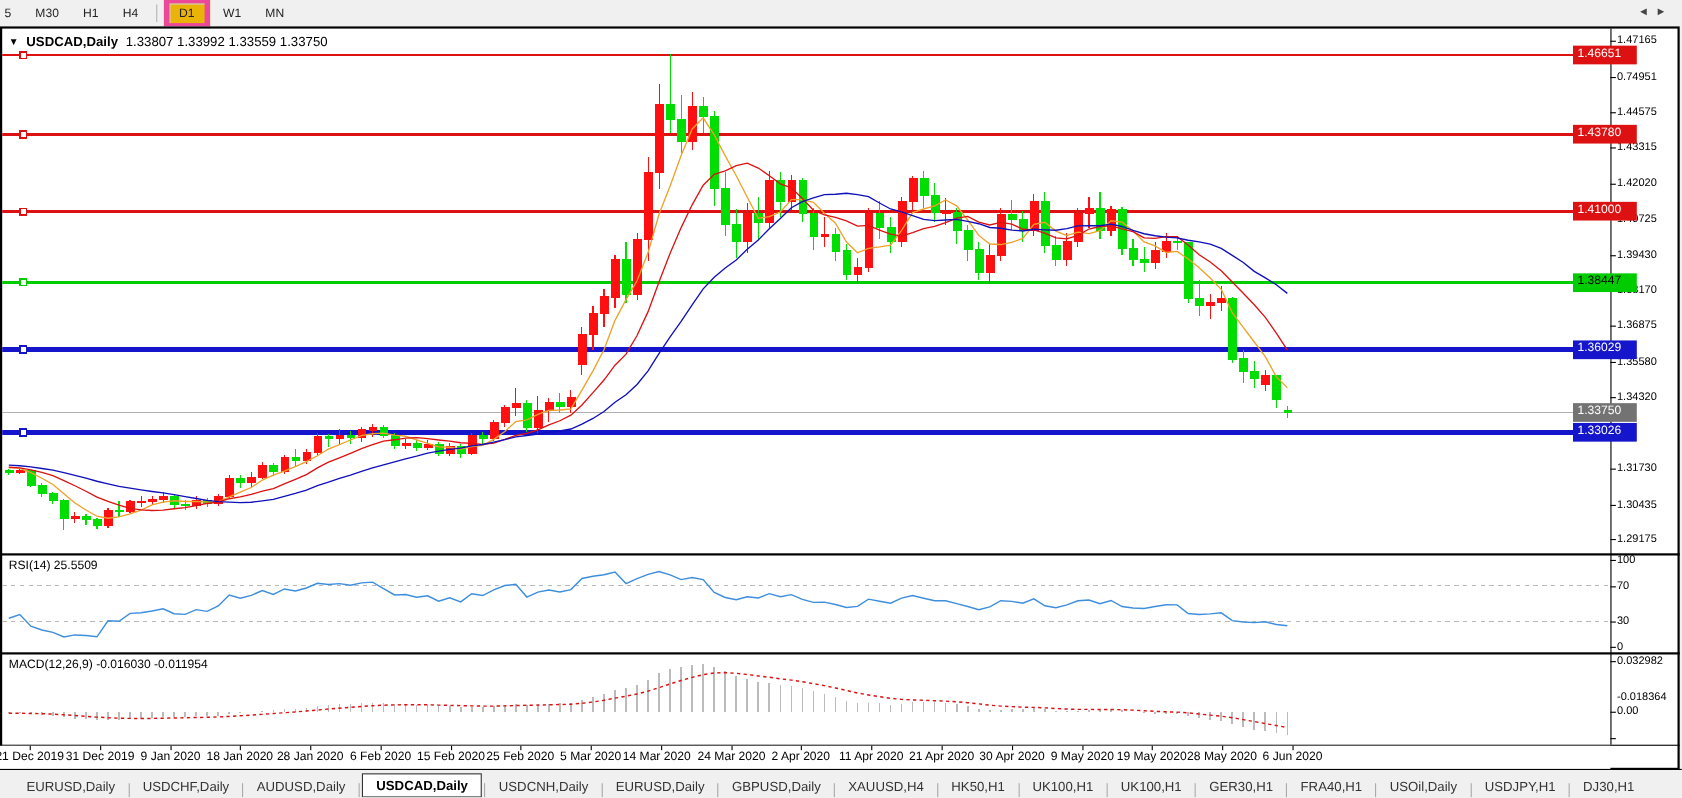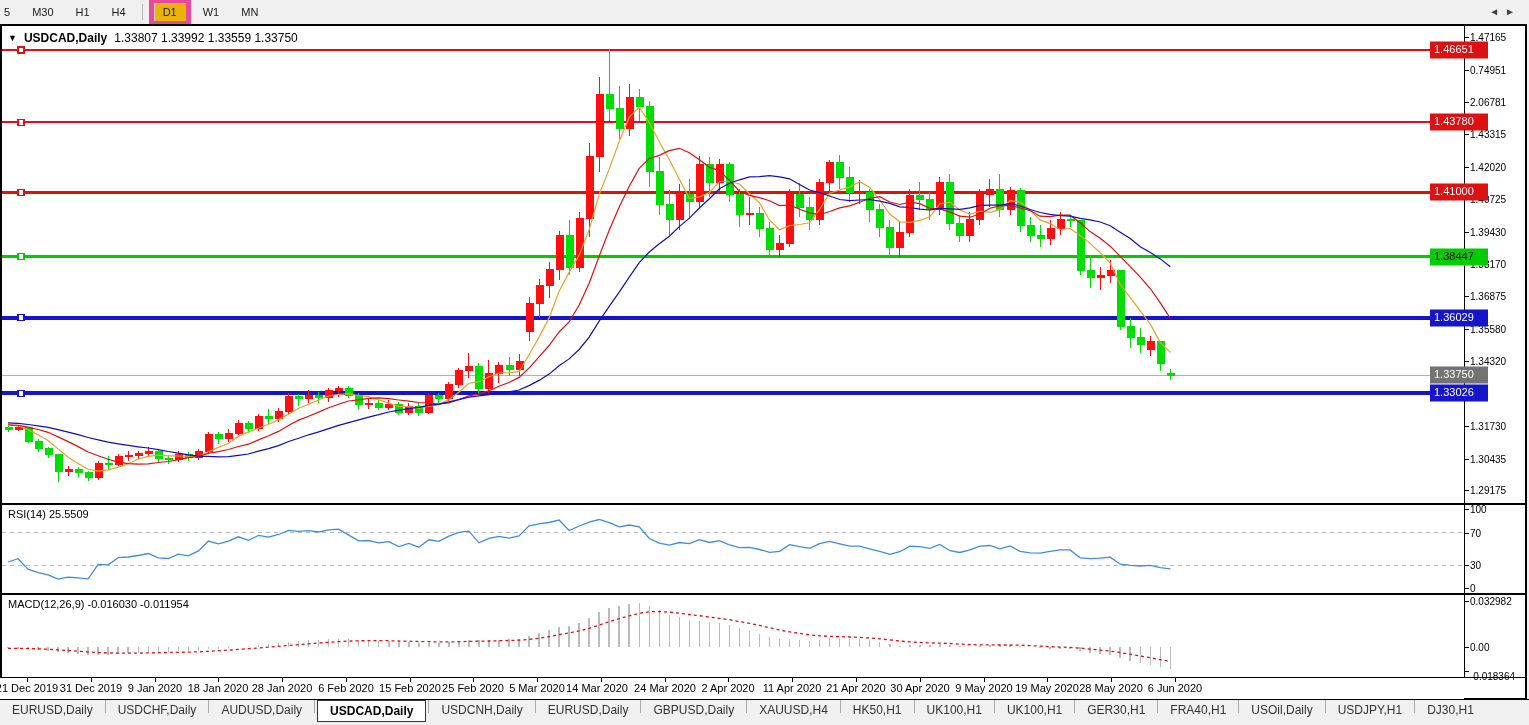--- a/index.html
+++ b/index.html
@@ -21,21 +21,21 @@
   .ind-label{position:absolute;font-size:11px;color:#000;}
   
   .plabel{position:absolute;left:1470px;font-size:10px;color:#000;transform:translateY(-50%);white-space:nowrap;}
   .ptick{position:absolute;left:1464px;width:5px;height:1px;background:#000;}
   .pbadge{position:absolute;left:1430px;width:58px;height:17px;font-size:11px;line-height:14px;padding-left:4px;transform:translateY(-50%);white-space:nowrap;box-sizing:border-box;}
   
   .dateaxis{position:absolute;left:0;top:678px;width:1464px;height:21px;background:#fff;}
   .dlabel{position:absolute;top:4px;font-size:11px;color:#000;transform:translateX(-50%);white-space:nowrap;}
   .dtick{position:absolute;top:0;width:1px;height:4px;background:#000;}
   
-  .tabbar{position:absolute;left:0;top:700px;width:1529px;height:25px;background:#f0f0f0;display:flex;align-items:flex-start;padding-left:2px;box-sizing:border-box;}
+  .tabbar{position:absolute;left:0;top:700px;width:1529px;height:25px;background:#f0f0f0;display:flex;align-items:flex-end;padding-left:14px;box-sizing:border-box;}
   .tab{font-size:12px;color:#333;padding:3px 10px;white-space:nowrap;cursor:default;}
   .tab.active{background:#fff;border:1px solid #333;font-weight:bold;color:#000;padding:3px 12px;}
   .tabsep{width:1px;height:13px;background:#aaa;margin:0 2px;}
   .tabarrows{position:absolute;right:8px;top:6px;font-size:10px;color:#444;letter-spacing:6px;}
   svg{position:absolute;}
 </style>
 </head>
 <body>
 
 <div class="screen">
@@ -451,21 +451,21 @@
       <polyline points="6,53.4 16.02,53.4 26.04,53.6 36.06,53.8 46.08,54.2 56.099999999999994,54.8 66.12,55.5 76.14,56.2 86.16,56.9 96.17999999999999,57.5 106.19999999999999,57.9 116.22,58.1 126.24,58.2 136.26,58.1 146.28,57.9 156.29999999999998,57.7 166.32,57.5 176.34,57.3 186.35999999999999,57.1 196.38,56.8 206.39999999999998,56.3 216.42,55.7 226.44,55.1 236.45999999999998,54.4 246.48,53.7 256.5,52.9 266.52,52.2 276.53999999999996,51.4 286.56,50.5 296.58,49.6 306.59999999999997,48.8 316.62,48.0 326.64,47.3 336.65999999999997,46.6 346.68,46.1 356.7,45.8 366.71999999999997,45.7 376.74,45.7 386.76,45.7 396.78,46.0 406.79999999999995,46.2 416.82,46.5 426.84,46.7 436.85999999999996,46.9 446.88,46.9 456.9,46.7 466.91999999999996,46.4 476.94,46.2 486.96,46.0 496.97999999999996,45.7 507,45.5 517.02,45.2 527.04,44.4 537.06,43.2 547.0799999999999,41.6 557.1,39.7 567.12,37.9 577.14,35.9 587.16,33.3 597.18,30.1 607.1999999999999,26.7 617.22,23.6 627.24,20.8 637.26,18.3 647.28,16.8 657.3,16.5 667.3199999999999,17.1 677.3399999999999,18.2 687.36,19.5 697.38,20.7 707.4,22.1 717.42,23.3 727.4399999999999,24.7 737.4599999999999,26.5 747.48,28.3 757.5,30.4 767.52,32.7 777.54,35.0 787.56,36.8 797.5799999999999,38.4 807.5999999999999,39.8 817.62,40.8 827.64,41.3 837.66,41.6 847.68,42.0 857.6999999999999,42.4 867.7199999999999,43.0 877.74,43.8 887.76,44.9 897.78,46.1 907.8,46.9 917.8199999999999,47.4 927.8399999999999,47.9 937.86,48.1 947.88,48.5 957.9,49.1 967.92,49.6 977.9399999999999,49.9 987.9599999999999,49.9 997.9799999999999,50.0 1008,50.0 1018.02,50.2 1028.04,50.6 1038.06,51.1 1048.08,51.7 1058.1,52.1 1068.12,52.4 1078.1399999999999,53.1 1088.1599999999999,54.1 1098.18,55.1 1108.2,56.1 1118.22,57.5 1128.24,59.2 1138.26,61.0 1148.28,62.8 1158.3,64.6 1168.32,66.4" fill="none" stroke="#dd1111" stroke-width="1.3" stroke-dasharray="3,3" shape-rendering="auto"></polyline>
     </svg>
   <div class="ind-label" style="left:8px;top:598px">MACD(12,26,9) -0.016030 -0.011954</div>
 
   <div id="priceAxis">
       <div class="ptick" style="top:37px"></div>
       <div class="plabel" style="top:37px">1.47165</div>
       <div class="ptick" style="top:70px"></div>
       <div class="plabel" style="top:70px">0.74951</div>
       <div class="ptick" style="top:102px"></div>
-      <div class="plabel" style="top:102px">2.06781</div>
+      <div class="plabel" style="top:102px">1.44575</div>
       <div class="ptick" style="top:134px"></div>
       <div class="plabel" style="top:134px">1.43315</div>
       <div class="ptick" style="top:167px"></div>
       <div class="plabel" style="top:167px">1.42020</div>
       <div class="ptick" style="top:199px"></div>
       <div class="plabel" style="top:199px">1.40725</div>
       <div class="ptick" style="top:232px"></div>
       <div class="plabel" style="top:232px">1.39430</div>
       <div class="ptick" style="top:264px"></div>
       <div class="plabel" style="top:264px">1.38170</div>
@@ -494,21 +494,21 @@
       <div class="plabel" style="top:533px">70</div>
       <div class="ptick" style="top:565px"></div>
       <div class="plabel" style="top:565px">30</div>
       <div class="ptick" style="top:588px"></div>
       <div class="plabel" style="top:588px">0</div>
       <div class="ptick" style="top:601px"></div>
       <div class="plabel" style="top:601px">0.032982</div>
       <div class="ptick" style="top:647px"></div>
       <div class="plabel" style="top:647px">0.00</div>
       <div class="ptick" style="top:671px"></div>
-      <div class="plabel" style="top:676px">-0.018364</div>
+      <div class="plabel" style="top:634px">-0.018364</div>
     </div>
 
   <div class="dateaxis" id="dateAxis">
       <div class="dtick" style="left:27px"></div>
       <div class="dlabel" style="left:27px">21 Dec 2019</div>
       <div class="dtick" style="left:91px"></div>
       <div class="dlabel" style="left:91px">31 Dec 2019</div>
       <div class="dtick" style="left:155px"></div>
       <div class="dlabel" style="left:155px">9 Jan 2020</div>
       <div class="dtick" style="left:218px"></div>

